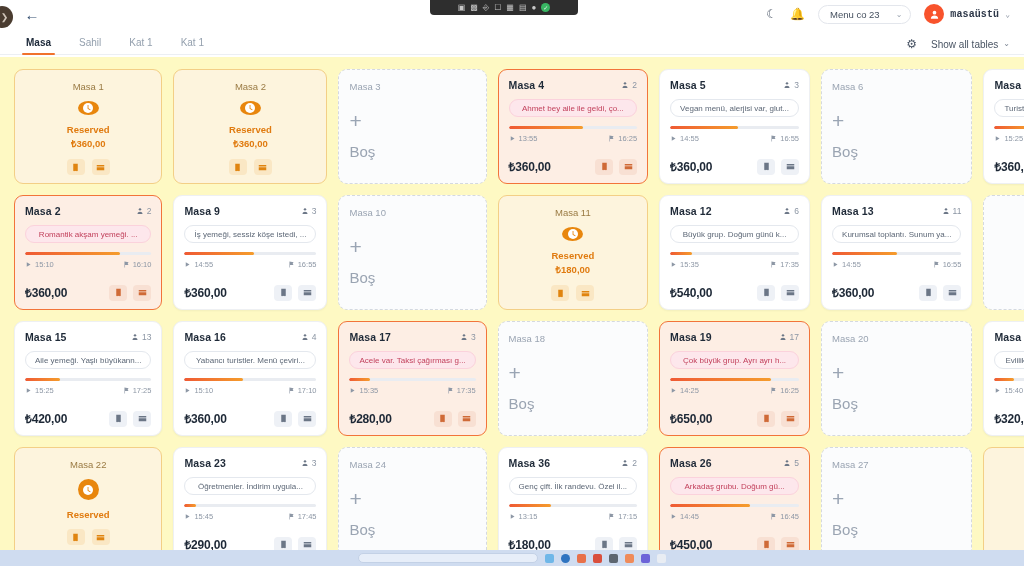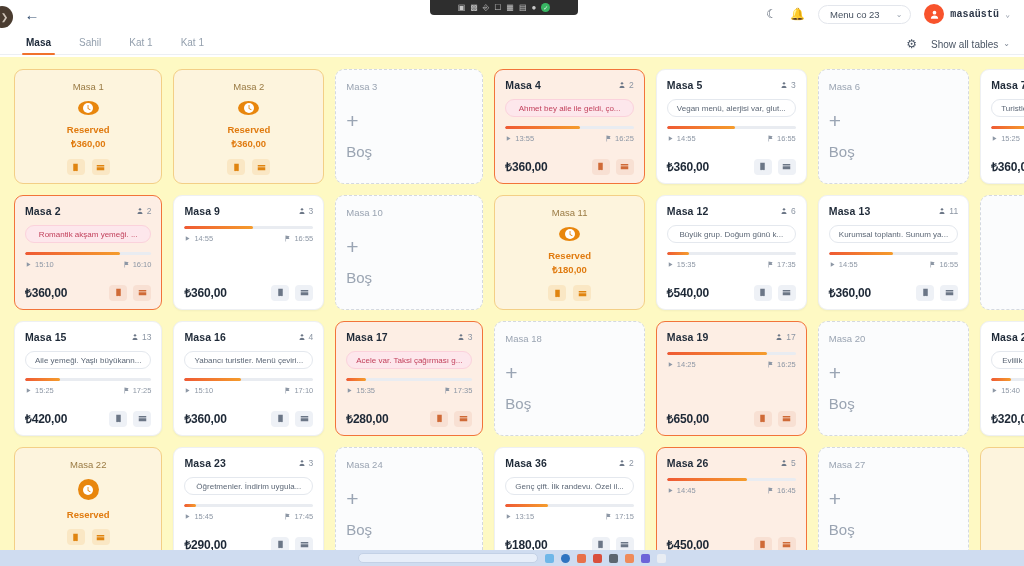--- a/index.html
+++ b/index.html
@@ -450,20 +450,21 @@
           <div class="c-head">
             <div class="c-title">Masa 9</div>
             <div class="c-guests">
               <svg viewBox="0 0 24 24" width="8" height="8" style="fill: rgb(108, 119, 135);">
                 <circle cx="12" cy="7" r="3.6"></circle>
                 <path d="M4.5 21c0-4.2 3.4-6.6 7.5-6.6s7.5 2.4 7.5 6.6z"></path>
               </svg>
               <span>3</span>
             </div>
           </div>
+          <div class="note">İş yemeği, sessiz köşe istedi, ...</div>
           <div class="bar-wrap">
             <div class="bar-fill" style="width:53%"></div>
           </div>
           <div class="times">
             <div class="time">
               <svg viewBox="0 0 24 24" width="7" height="7" style="fill: rgb(141, 151, 165);">
                 <path d="M6 4l13 8-13 8z"></path>
               </svg>
               <span>14:55</span>
             </div>
@@ -753,20 +754,21 @@
           <div class="c-head">
             <div class="c-title">Masa 19</div>
             <div class="c-guests">
               <svg viewBox="0 0 24 24" width="8" height="8" style="fill: rgb(108, 119, 135);">
                 <circle cx="12" cy="7" r="3.6"></circle>
                 <path d="M4.5 21c0-4.2 3.4-6.6 7.5-6.6s7.5 2.4 7.5 6.6z"></path>
               </svg>
               <span>17</span>
             </div>
           </div>
+          <div class="note alert">Çok büyük grup. Ayrı ayrı h...</div>
           <div class="bar-wrap">
             <div class="bar-fill" style="width:78%"></div>
           </div>
           <div class="times">
             <div class="time">
               <svg viewBox="0 0 24 24" width="7" height="7" style="fill: rgb(141, 151, 165);">
                 <path d="M6 4l13 8-13 8z"></path>
               </svg>
               <span>14:25</span>
             </div>
@@ -939,20 +941,21 @@
           <div class="c-head">
             <div class="c-title">Masa 26</div>
             <div class="c-guests">
               <svg viewBox="0 0 24 24" width="8" height="8" style="fill: rgb(108, 119, 135);">
                 <circle cx="12" cy="7" r="3.6"></circle>
                 <path d="M4.5 21c0-4.2 3.4-6.6 7.5-6.6s7.5 2.4 7.5 6.6z"></path>
               </svg>
               <span>5</span>
             </div>
           </div>
+          <div class="note alert">Arkadaş grubu. Doğum gü...</div>
           <div class="bar-wrap">
             <div class="bar-fill" style="width:62%"></div>
           </div>
           <div class="times">
             <div class="time">
               <svg viewBox="0 0 24 24" width="7" height="7" style="fill: rgb(141, 151, 165);">
                 <path d="M6 4l13 8-13 8z"></path>
               </svg>
               <span>14:45</span>
             </div>

